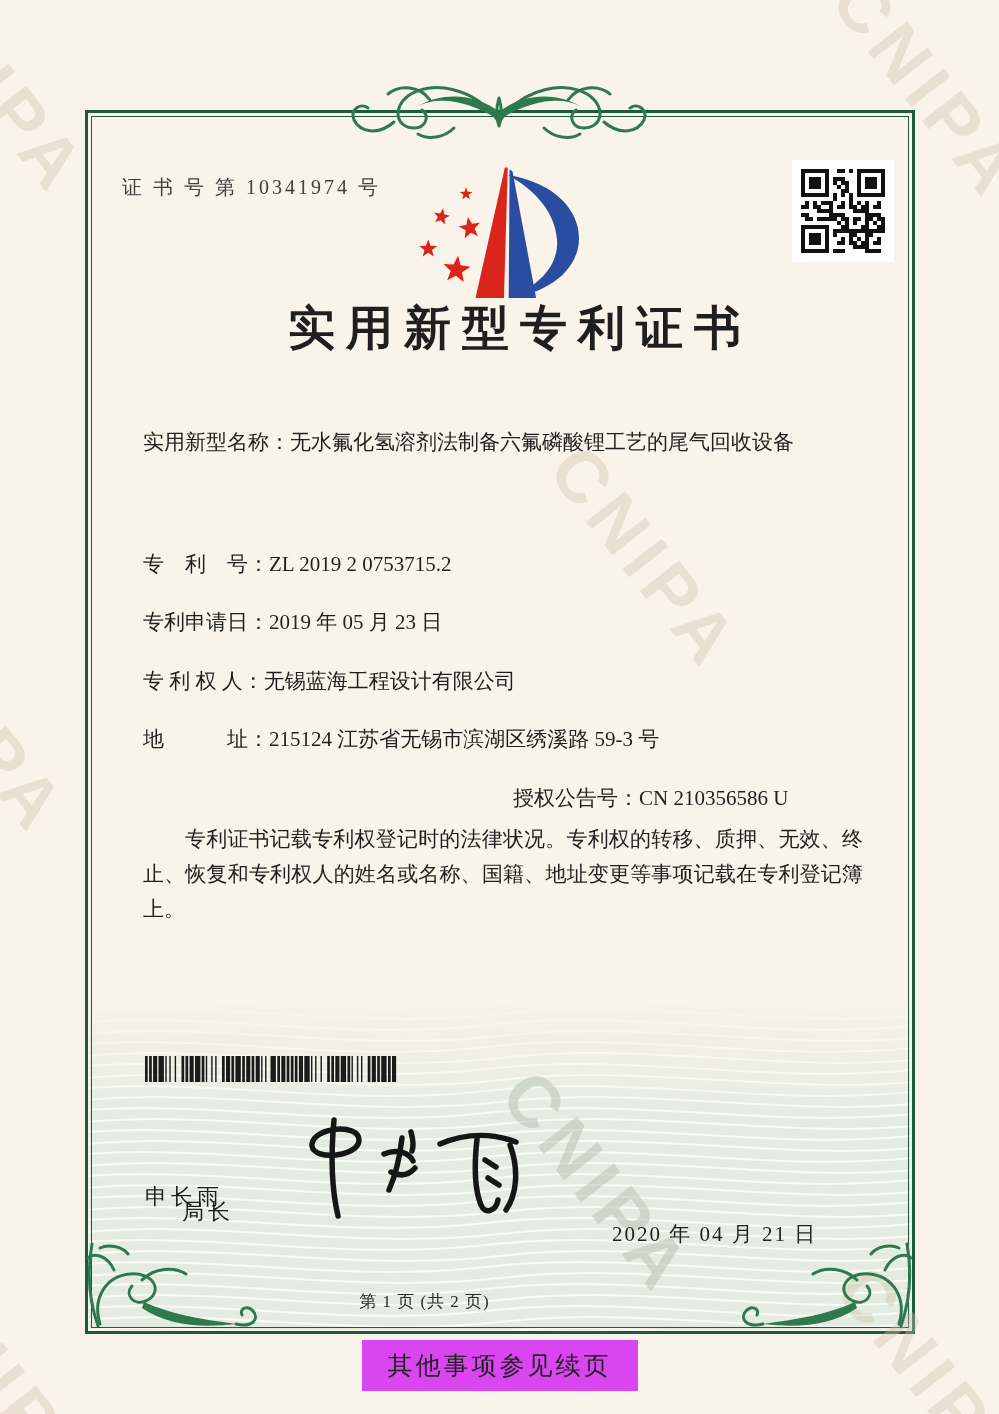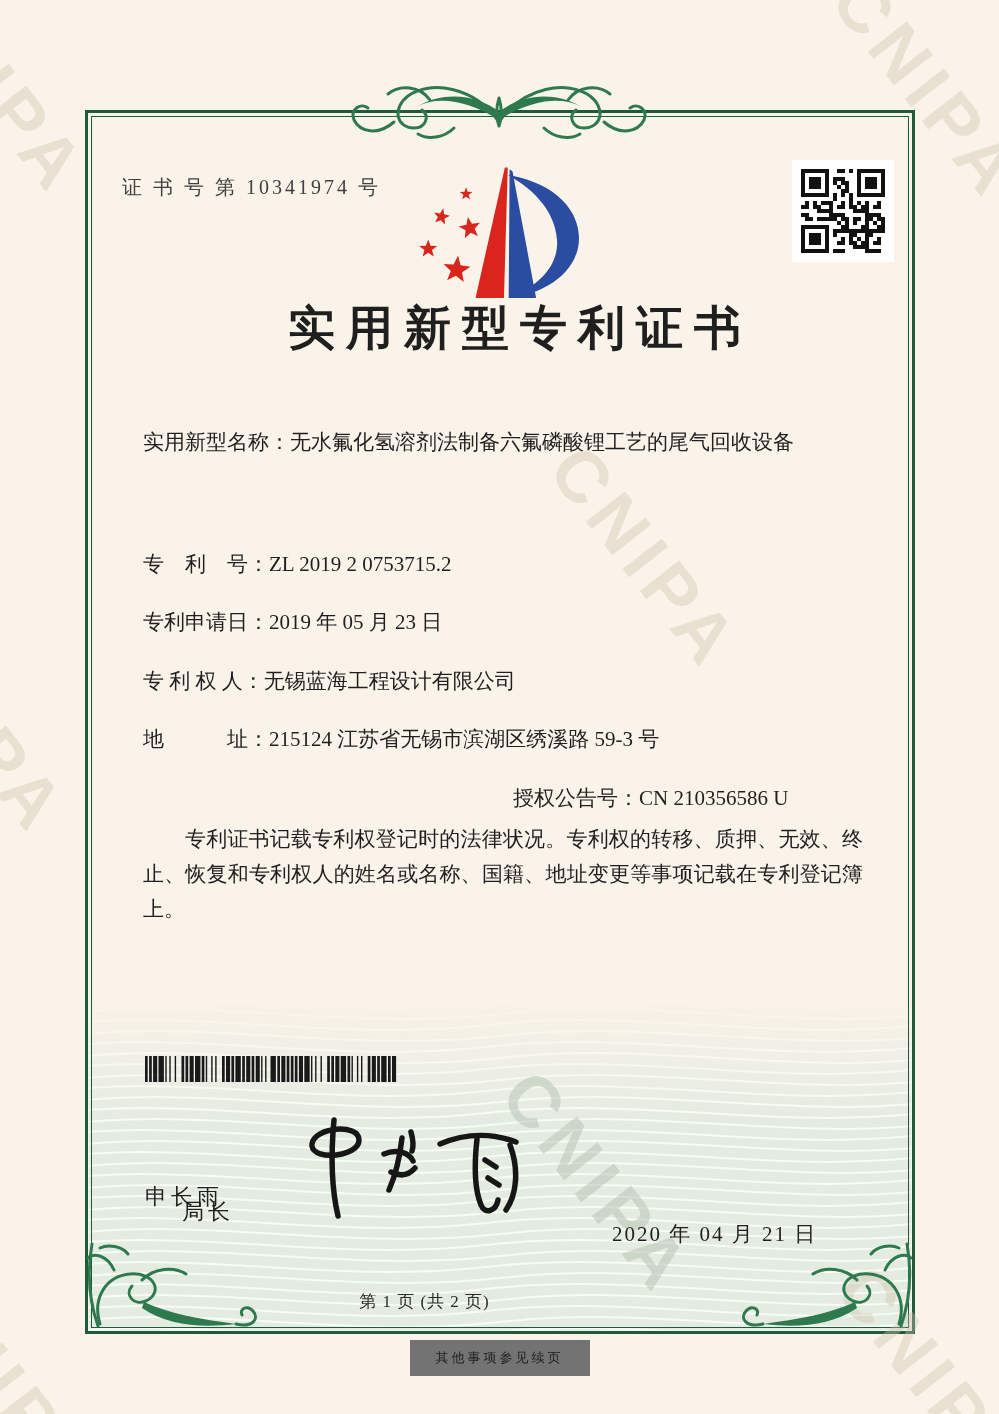--- a/index.html
+++ b/index.html
@@ -41,22 +41,22 @@
   .paras p{margin:0;text-indent:2em;text-align:justify;}
   .barcode{left:143px;top:1056px;width:258px;height:26px;z-index:3;}
   .signer{left:145px;top:1197px;z-index:3;font-family:"Liberation Sans","DejaVu Sans",sans-serif;
           font-size:22px;letter-spacing:4px;margin-left:37px;}
   .signer2{left:145px;top:1182px;z-index:3;font-family:"Liberation Sans","DejaVu Sans",sans-serif;
            font-size:22px;letter-spacing:4px;}
   .signature{left:272px;top:1108px;width:255px;height:118px;z-index:3;}
   .issuedate{left:612px;top:1220px;font-size:21px;letter-spacing:2px;z-index:3;}
   .pagenum{left:85px;top:1290px;width:679px;text-align:center;font-size:17px;
            letter-spacing:1px;color:#2b2b2b;z-index:3;}
-  .contnote{left:50%;top:1340px;transform:translateX(-50%);background:#737373;
-            padding:9px 26px;font-size:13px;letter-spacing:3px;z-index:3;white-space:nowrap;}
+  .contnote{left:50%;top:1340px;transform:translateX(-50%);background:#d946ef;
+            padding:9px 26px;font-size:25px;letter-spacing:3px;z-index:3;white-space:nowrap;}
 </style>
 </head>
 <body>
 
 <span class="wm" style="left:-55px;top:-45px;">CNIPA</span>
 <span class="wm" style="left:880px;top:-40px;">CNIPA</span>
 <span class="wm" style="left:598px;top:430px;">CNIPA</span>
 <span class="wm" style="left:-75px;top:595px;">CNIPA</span>
 <span class="wm green" style="left:550px;top:1055px;">CNIPA</span>
 <span class="wm" style="left:-45px;top:1255px;">CNIPA</span>

